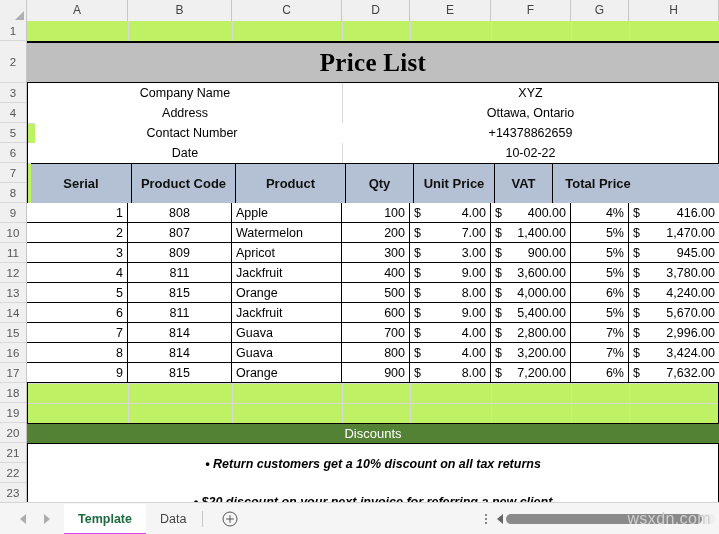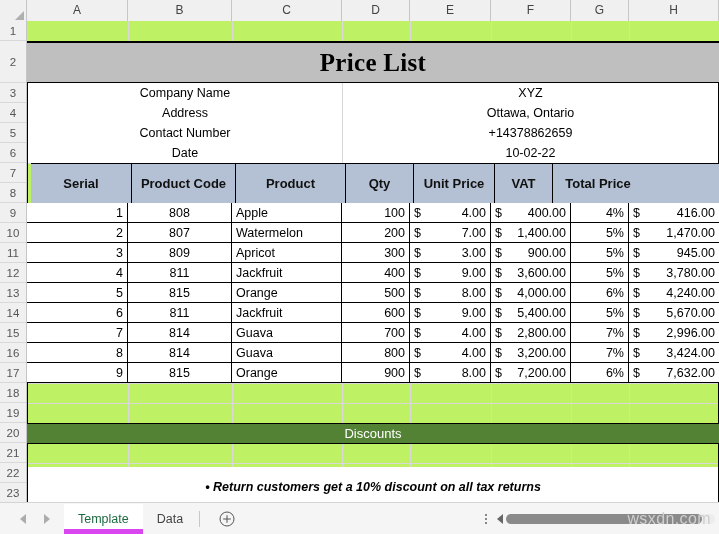--- a/index.html
+++ b/index.html
@@ -61,39 +61,39 @@
   .ar{justify-content:flex-end;}
   .ac{justify-content:center;}
   .al{justify-content:flex-start;}
   .acct{justify-content:space-between;}
   .acct .sym{padding-right:2px;}
 
   .disc-band{background:#548235;display:flex;align-items:center;
     justify-content:center;color:#fff;font-size:13px;
     border-top:1px solid #000;border-bottom:1px solid #000;}
   .disc-line{display:flex;align-items:center;justify-content:center;
-    background:#fff;font-style:italic;font-weight:bold;font-size:12.5px;color:#000;margin-top:23px;}
+    background:#fff;font-style:italic;font-weight:bold;font-size:12.5px;color:#000;}
 
   .outer-left{position:absolute;width:1px;background:#000;}
   .outer-right{position:absolute;width:1px;background:#000;}
   .outer-bottom{position:absolute;height:2px;background:#000;}
 
   
   .tabbar{position:absolute;left:0;bottom:0;width:719px;height:31px;
     background:#f5f5f5;border-top:1px solid #d4d4d4;display:flex;align-items:center;}
   .navarrows{display:flex;align-items:center;gap:18px;padding:0 14px 0 20px;}
   .navarrow{width:0;height:0;opacity:.45;}
   .navarrow.left{border-top:5px solid transparent;border-bottom:5px solid transparent;
     border-right:6px solid #555;}
   .navarrow.right{border-top:5px solid transparent;border-bottom:5px solid transparent;
     border-left:6px solid #555;}
   .tab{height:30px;line-height:30px;padding:0 14px;font-size:12.5px;color:#444;
     background:#f5f5f5;cursor:default;}
-  .tab.active{background:#fff;color:#1e6b41;font-weight:normal;
-    border-bottom:5px solid #d946ef;box-sizing:border-box;}
+  .tab.active{background:#fff;color:#1e6b41;font-weight:bold;
+    border-bottom:1px solid #d946ef;box-sizing:border-box;}
   .tabsep{width:1px;height:16px;background:#c8c8c8;margin:0 2px;}
   .addsheet{width:26px;height:26px;margin-left:12px;display:flex;
     align-items:center;justify-content:center;color:#555;}
   .addsheet svg{display:block;}
   .spacer{flex:1;}
   .dots{display:flex;flex-direction:column;gap:2px;margin-right:10px;}
   .dots i{width:2px;height:2px;background:#888;display:block;}
   .hscroll{display:flex;align-items:center;width:218px;margin-right:4px;}
   .hs-arrow{width:0;height:0;border-top:5px solid transparent;
     border-bottom:5px solid transparent;border-right:6px solid #666;margin-right:3px;}
@@ -181,21 +181,21 @@
       <div class="blk title-band" style="left:0;top:20px;width:692px;height:42px">
         <span class="title-text">Price List</span>
       </div>
 
       <div class="blk info-cell" style="left:1px;top:62px;width:314px;height:20px">Company Name</div>
       <div class="blk info-cell" style="left:316px;top:62px;width:375px;height:20px">XYZ</div>
 
       <div class="blk info-cell" style="left:1px;top:82px;width:314px;height:20px">Address</div>
       <div class="blk info-cell" style="left:316px;top:82px;width:375px;height:20px">Ottawa, Ontario</div>
 
-      <div class="blk info-cell" style="left:1px;top:102px;width:314px;height:20px">Contact Number</div>
+      <div class="blk info-cell" style="left:8px;top:102px;width:314px;height:20px">Contact Number</div>
       <div class="blk info-cell" style="left:316px;top:102px;width:375px;height:20px">+14378862659</div>
 
       <div class="blk info-cell" style="left:1px;top:122px;width:314px;height:20px">Date</div>
       <div class="blk info-cell" style="left:316px;top:122px;width:375px;height:20px">10-02-22</div>
 
       <div class="blk hdr-band" style="left:4px;top:142px;width:692px;height:41px">
         <div style="display:flex;height:39px">
           <div class="hdr-cell" style="width:101px">Serial</div>
           <div class="hdr-cell" style="width:104px">Product Code</div>
           <div class="hdr-cell" style="width:110px">Product</div>

